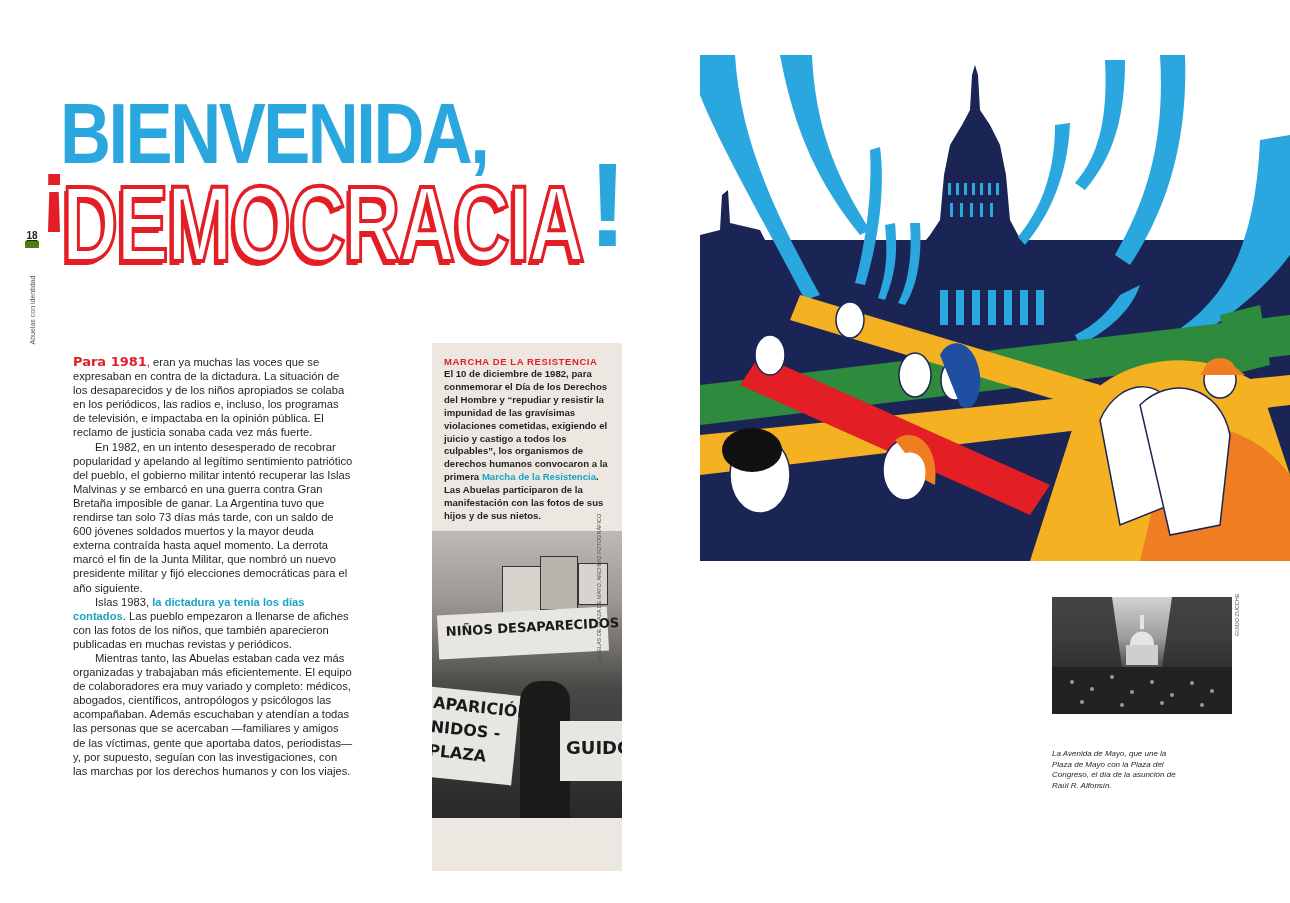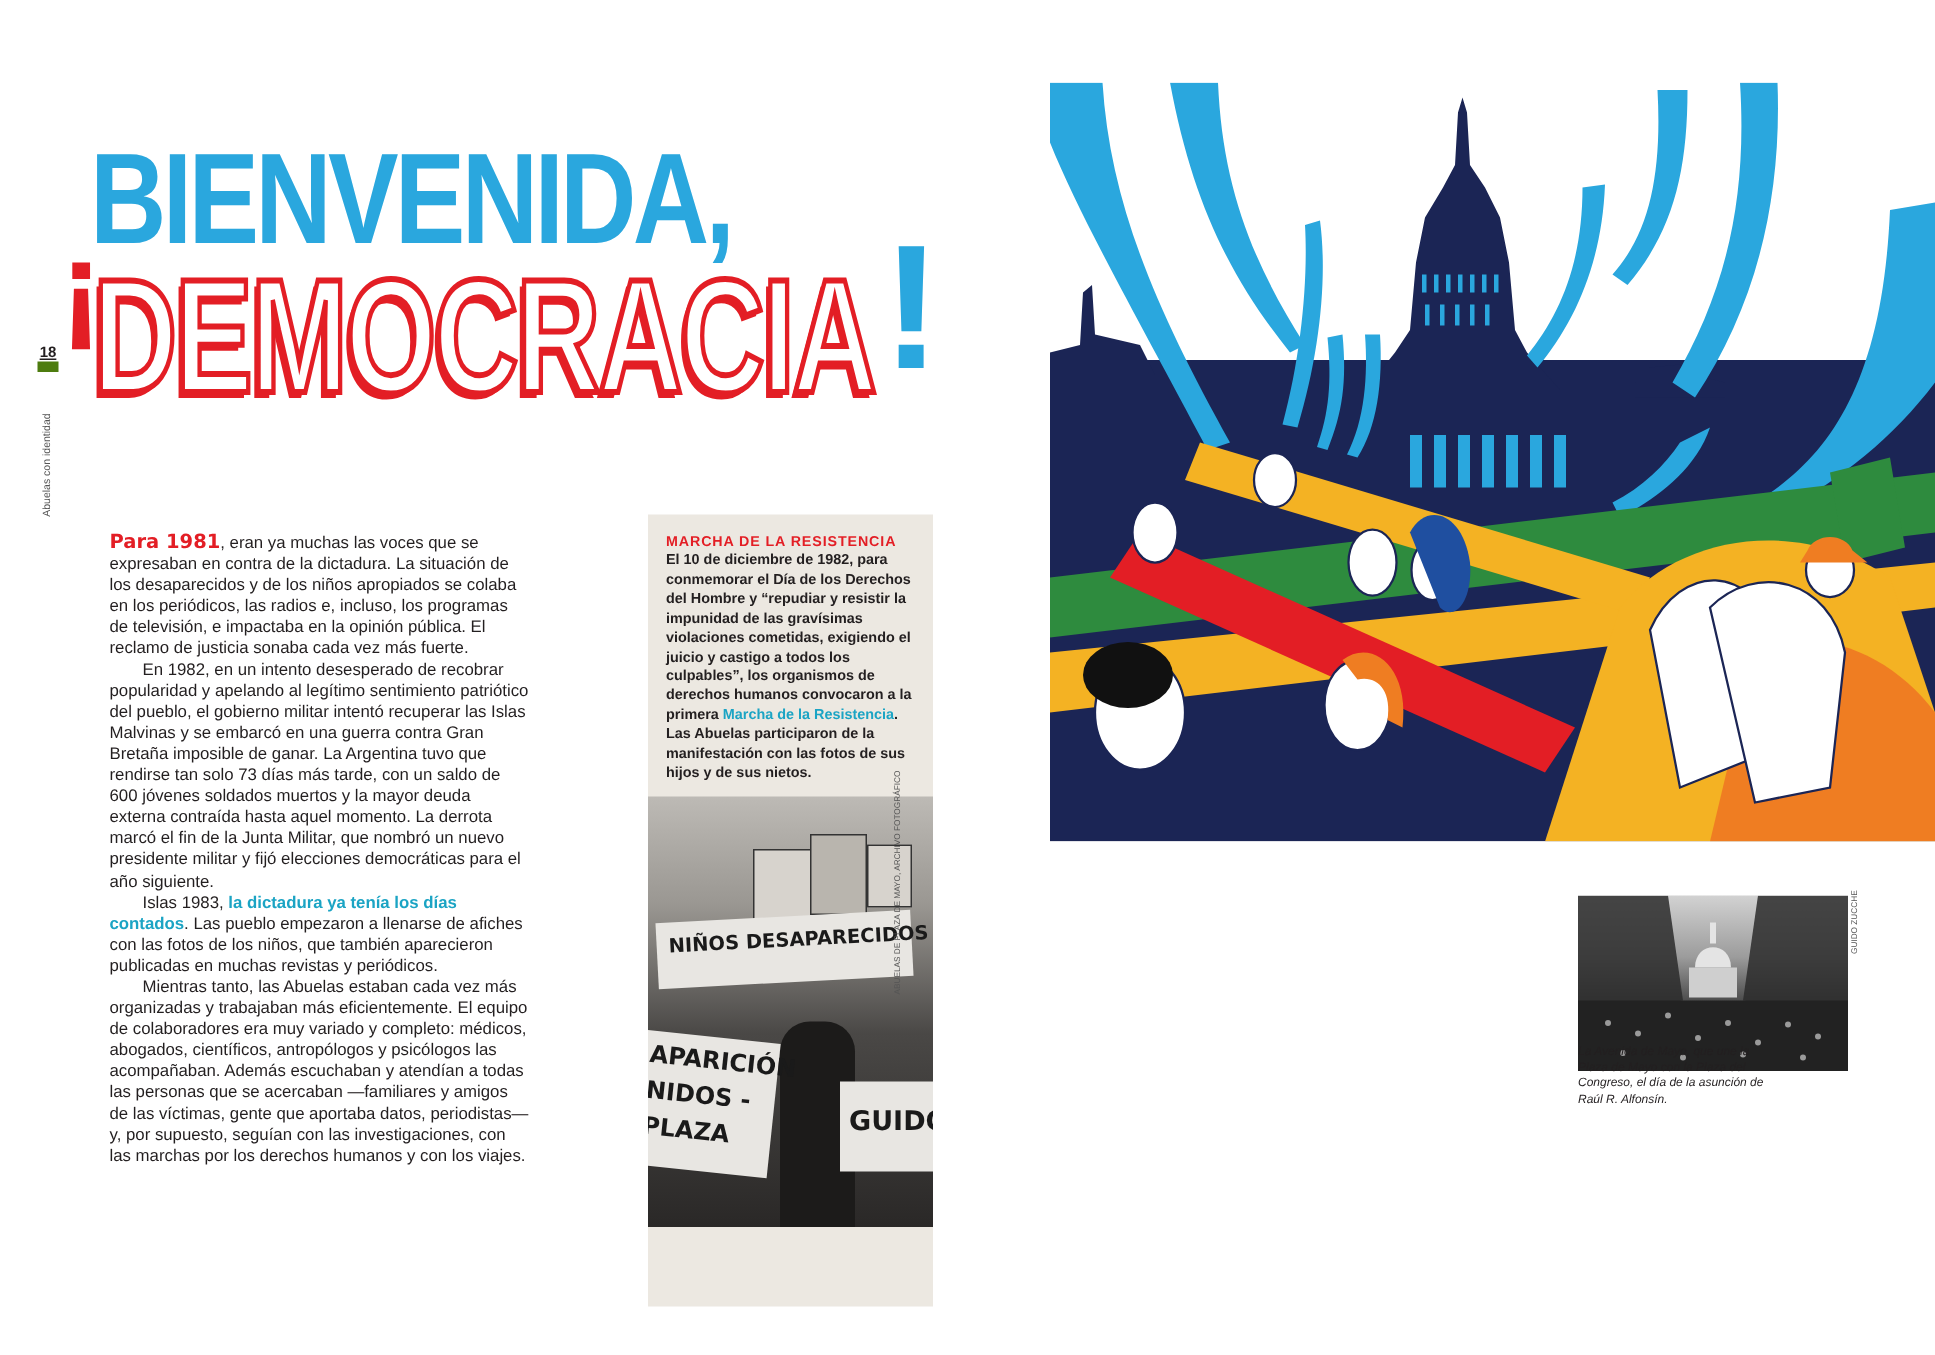--- a/index.html
+++ b/index.html
@@ -42,21 +42,21 @@
   .photo-credit{position:absolute;left:592px;top:535px;width:10px;height:130px;}
   .photo-credit span{position:absolute;left:-58px;top:60px;width:130px;transform:rotate(-90deg);font-size:5.5px;color:#555;white-space:nowrap;}
 
   
   .illus{position:absolute;left:55px;top:55px;width:590px;height:506px;background:#ffffff;overflow:hidden;}
   .illus svg{display:block;}
 
   .photo-avenida{position:absolute;left:1052px;top:597px;width:180px;height:117px;background:linear-gradient(180deg,#d2d2d2 0%,#9c9c9c 35%,#3d3d3d 65%,#1f1f1f 100%);overflow:hidden;}
   .photo-credit2{position:absolute;left:1233px;top:597px;width:10px;height:40px;}
   .photo-credit2 span{position:absolute;left:-16px;top:16px;width:40px;transform:rotate(-90deg);font-size:5.5px;color:#555;white-space:nowrap;}
-  .caption{position:absolute;left:1052px;top:696px;width:130px;font-size:8px;line-height:10.5px;font-style:italic;color:#231f20;}
+  .caption{position:absolute;left:1052px;top:749px;width:130px;font-size:8px;line-height:10.5px;font-style:italic;color:#231f20;}
 </style>
 </head>
 <body>
 
 <div class="page page-left">
 
   <div class="folio">
     <span class="folio-num">18</span>
     <span class="folio-title">Abuelas con identidad</span>
   </div>

